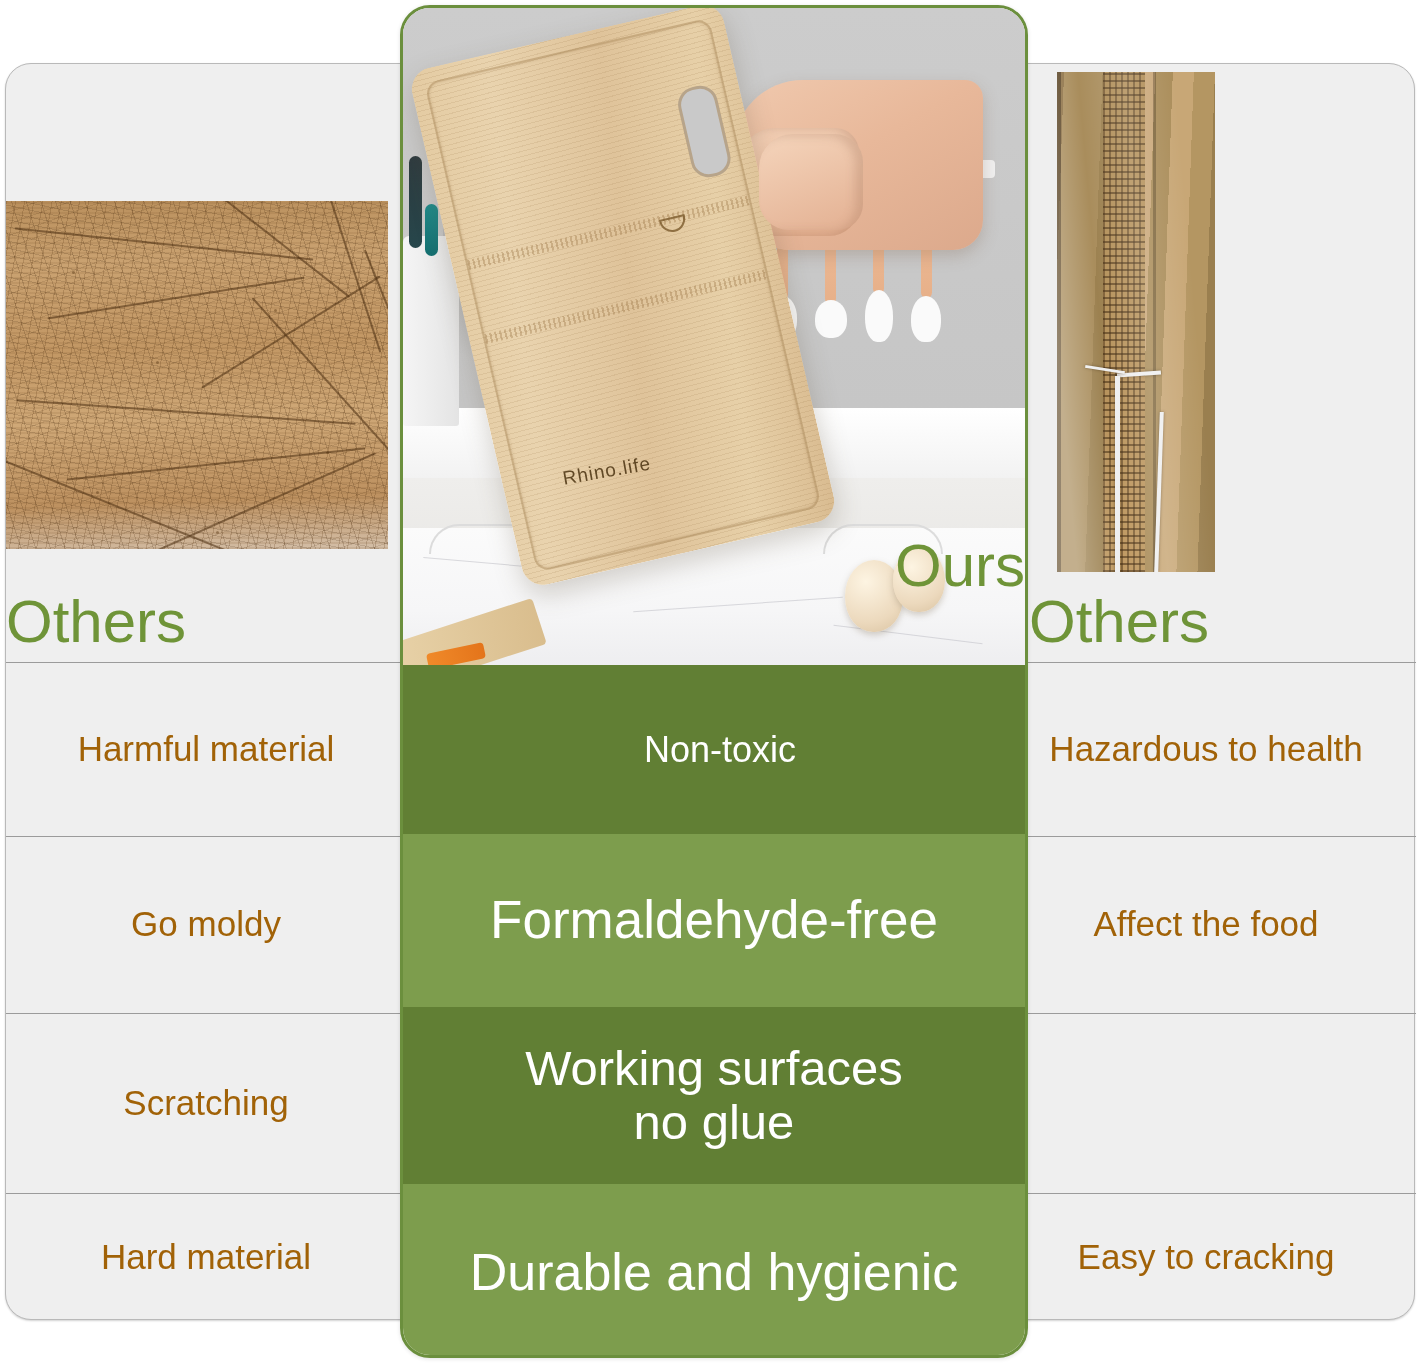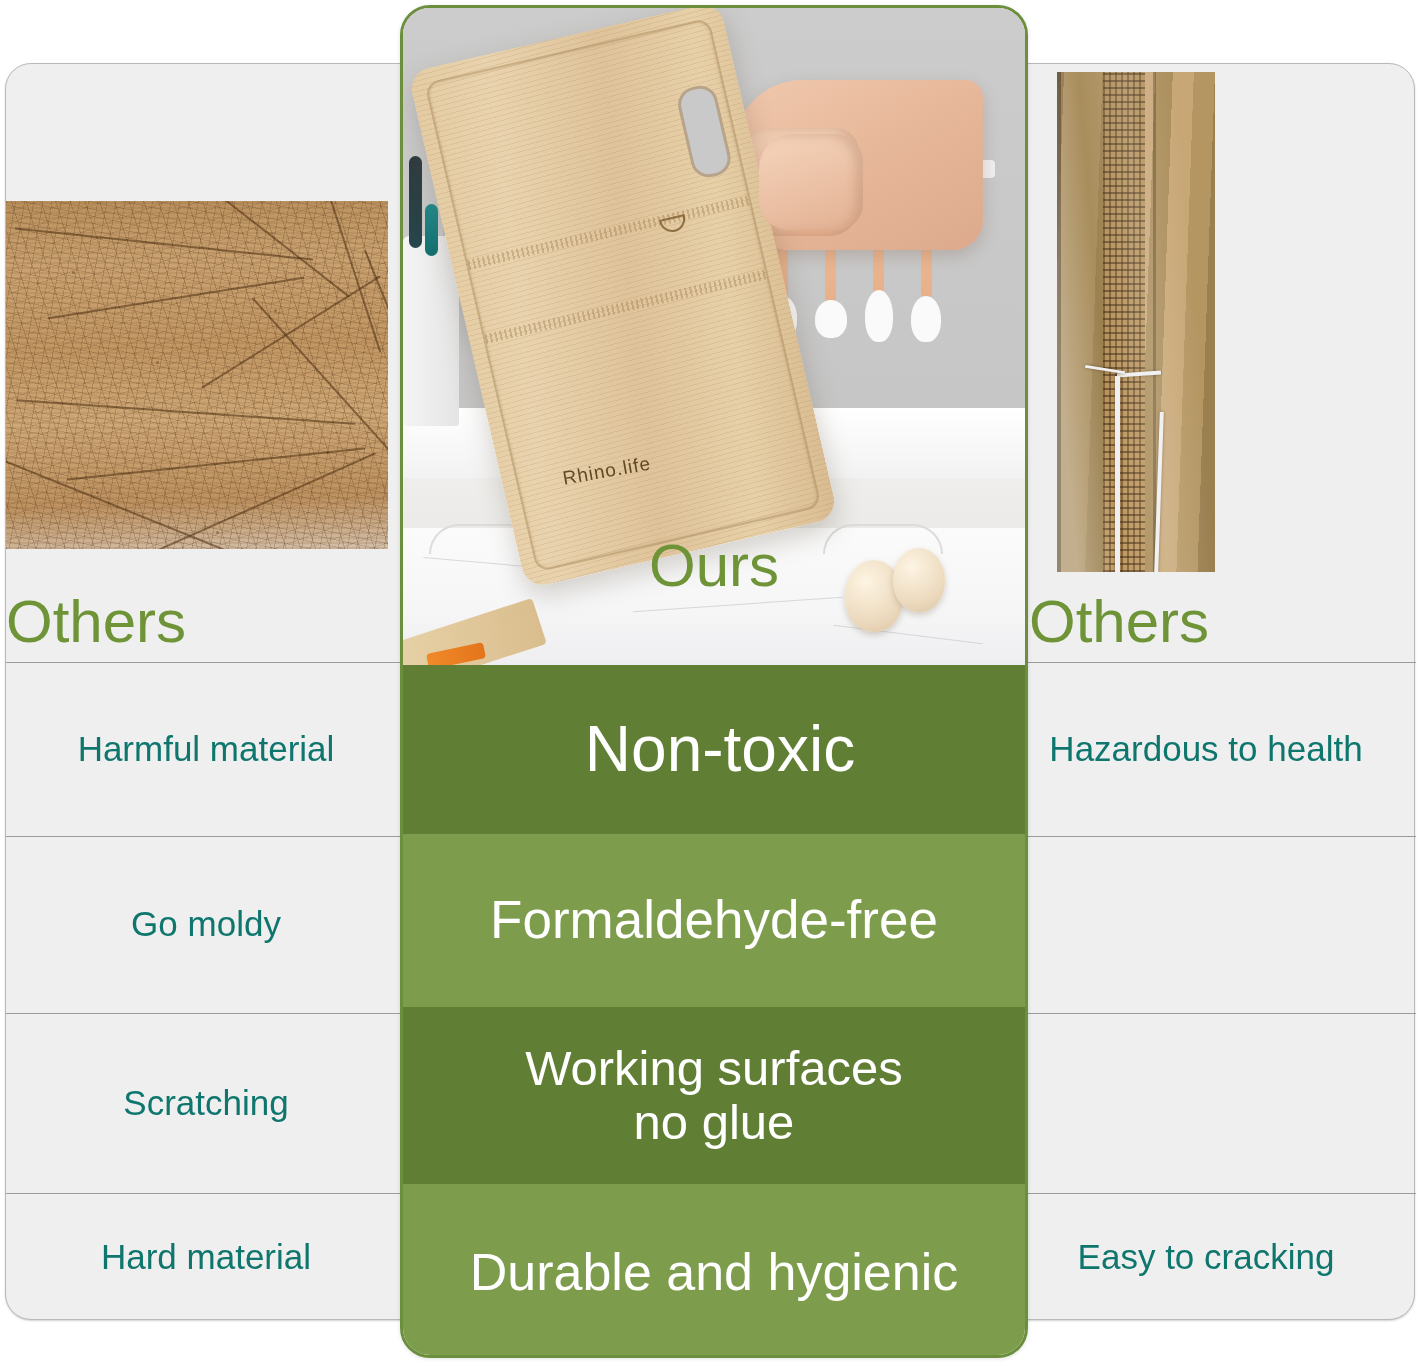--- a/index.html
+++ b/index.html
@@ -101,21 +101,21 @@
     white-space: nowrap;
   }
   #head-left  { left: 0px;    top: 528px; width: 400px; }
   #head-right { left: 1023px; top: 528px; width: 386px; }
 
   
   .cell {
     position: absolute;
     display: flex; align-items: center; justify-content: center;
     text-align: center;
-    color: #0f766e;
+    color: #a16207;
     font-size: 35px;
     line-height: 1.16;
     padding: 0 18px;
   }
   .cell.r1 { top: 598px;  height: 174px; }
   .cell.r2 { top: 772px;  height: 177px; }
   .cell.r3 { top: 949px;  height: 180px; }
   .cell.r4 { top: 1129px; height: 128px; }
 
   
@@ -216,21 +216,21 @@
     position: absolute; left: 0; width: 622px;
     display: flex; align-items: center; justify-content: center;
     text-align: center; color: #ffffff;
     font-size: 48px; line-height: 1.1;
     padding: 0 16px;
   }
   .ccell.c1 { top: 657px;  height: 169px; background: #617f34; }
   .ccell.c2 { top: 826px;  height: 173px; background: #7d9d4d; }
   .ccell.c3 { top: 999px;  height: 177px; background: #617f34; }
   .ccell.c4 { top: 1176px; height: 177px; background: #7d9d4d; font-size: 52px; }
-  .ccell.c1 { font-size: 64px; padding-left: 28px; }
+  .ccell.c1 { font-size: 36px; padding-left: 28px; }
   .ccell.c2 { font-size: 53px; }
   .ccell.c3 { font-size: 49px; }
 
   .nowrap { white-space: nowrap; }
 </style>
 </head>
 <body>
 
 <div id="stage">
 
@@ -277,20 +277,21 @@
 
     <div class="head-label" id="head-left">Others</div>
     <div class="head-label" id="head-right">Others</div>
 
     <div class="cell col-left r1">Harmful material</div>
     <div class="cell col-left r2">Go moldy</div>
     <div class="cell col-left r3">Scratching</div>
     <div class="cell col-left r4">Hard material</div>
 
     <div class="cell col-right r1">Hazardous to health</div>
+    <div class="cell col-right r2">Affect the food</div>
     <div class="cell col-right r4">Easy to cracking</div>
 
   </div>
 
   <div id="center-panel">
 
     <div id="center-photo">
       <div class="wall"></div>
       <div class="wall-shadow"></div>
       <div class="counter"></div>
@@ -341,21 +342,21 @@
                   background: linear-gradient(160deg,#f5d5bc,#e3b092);
                   border-radius: 34px 28px 26px 30px;
                   box-shadow: inset -8px 2px 10px rgba(165,118,92,.3);"></div>
 
       <div class="egg" style="left:442px; top:552px; width:58px; height:72px;"></div>
       <div class="egg" style="left:490px; top:540px; width:52px; height:64px;"></div>
 
       <div class="veg-board"></div>
       <div class="carrot"></div>
 
-      <div style="position:absolute; left:0; top:528px; width:622px; text-align:center;
+      <div style="position:absolute; left:0; top:528px; width:622px; text-align:right;
                   font-size:60px; line-height:1; color:#6f9438;">Ours</div>
     </div>
 
     <div class="ccell c1">Non-toxic</div>
     <div class="ccell c2">Formaldehyde-free</div>
     <div class="ccell c3">
       <div>
         <div class="nowrap">Working surfaces</div>
         <div class="nowrap">no glue</div>
       </div>

